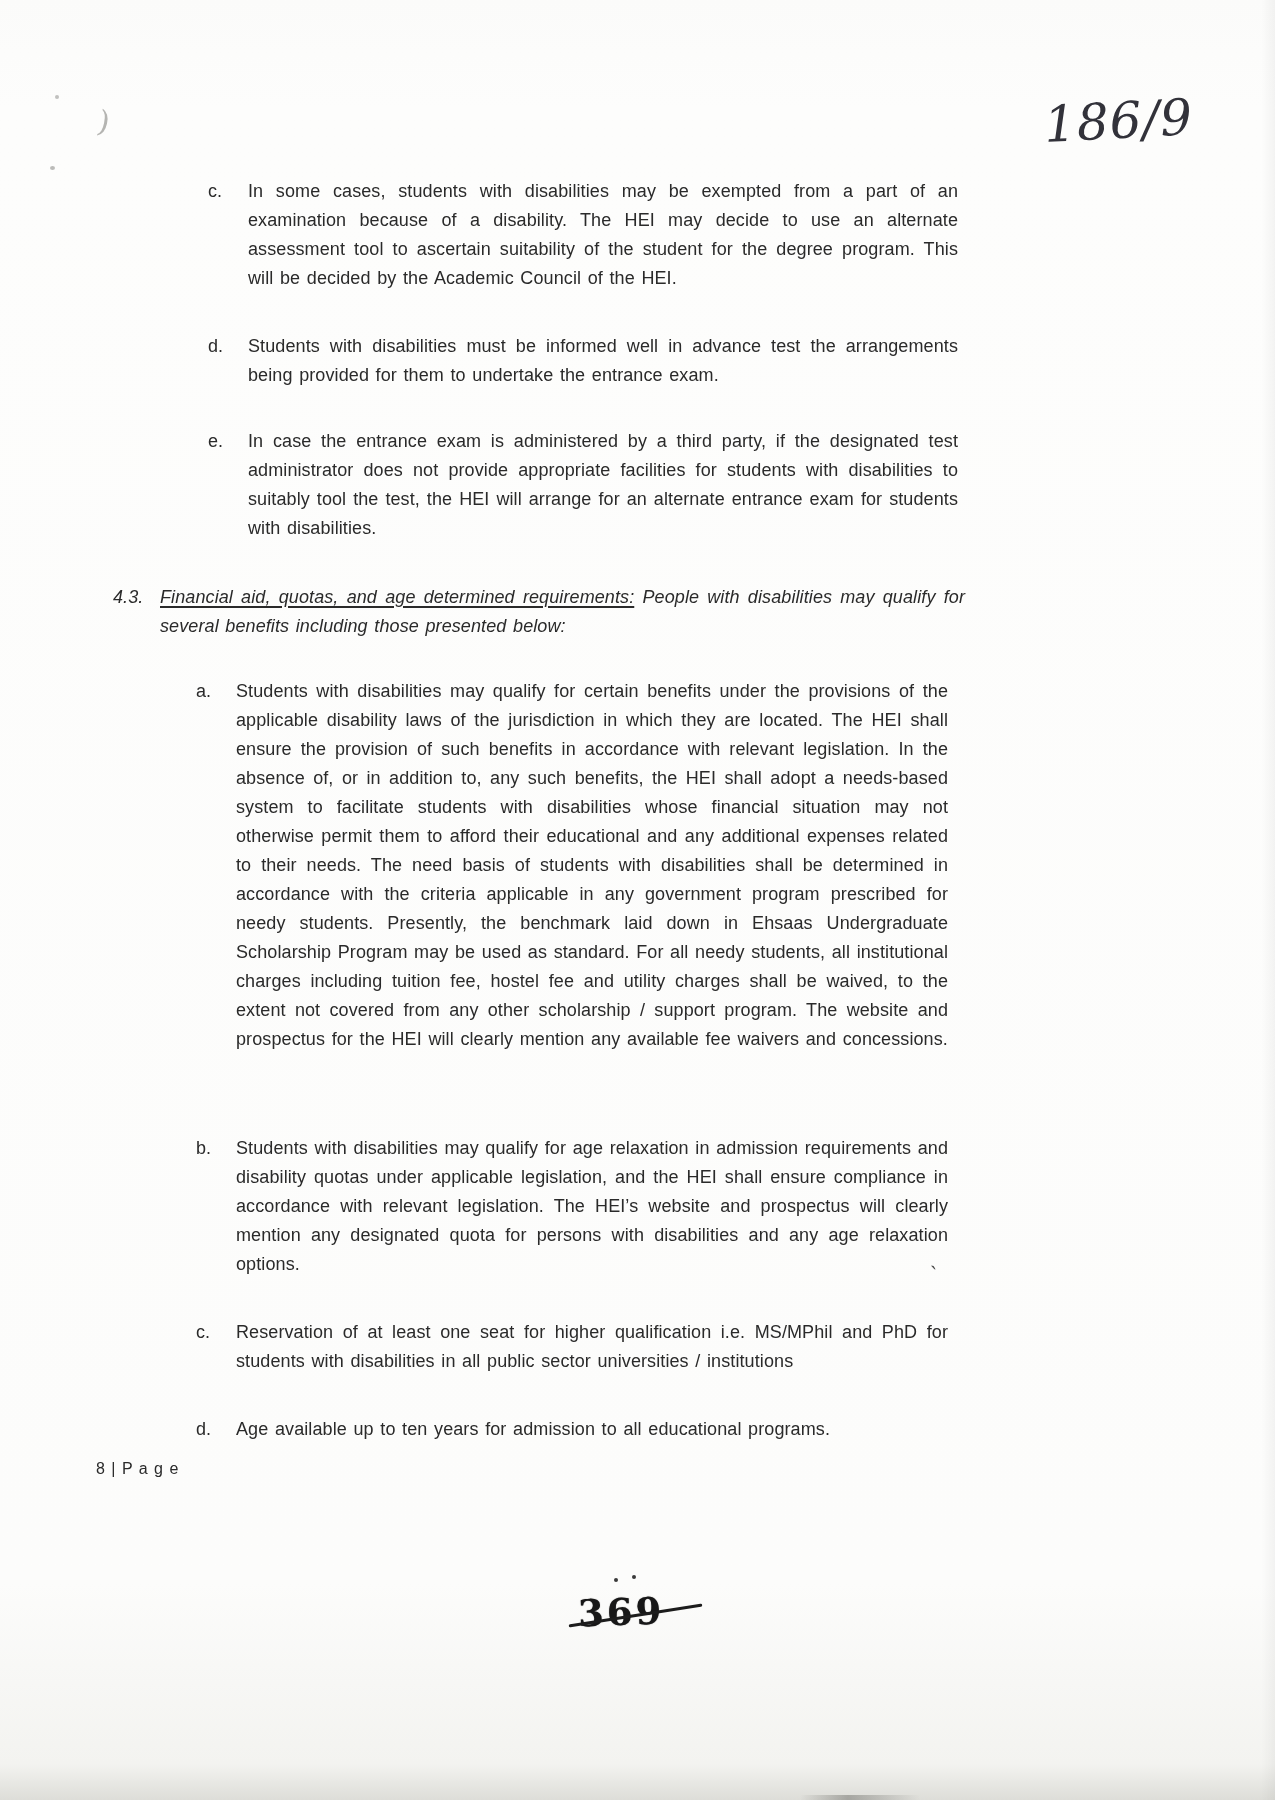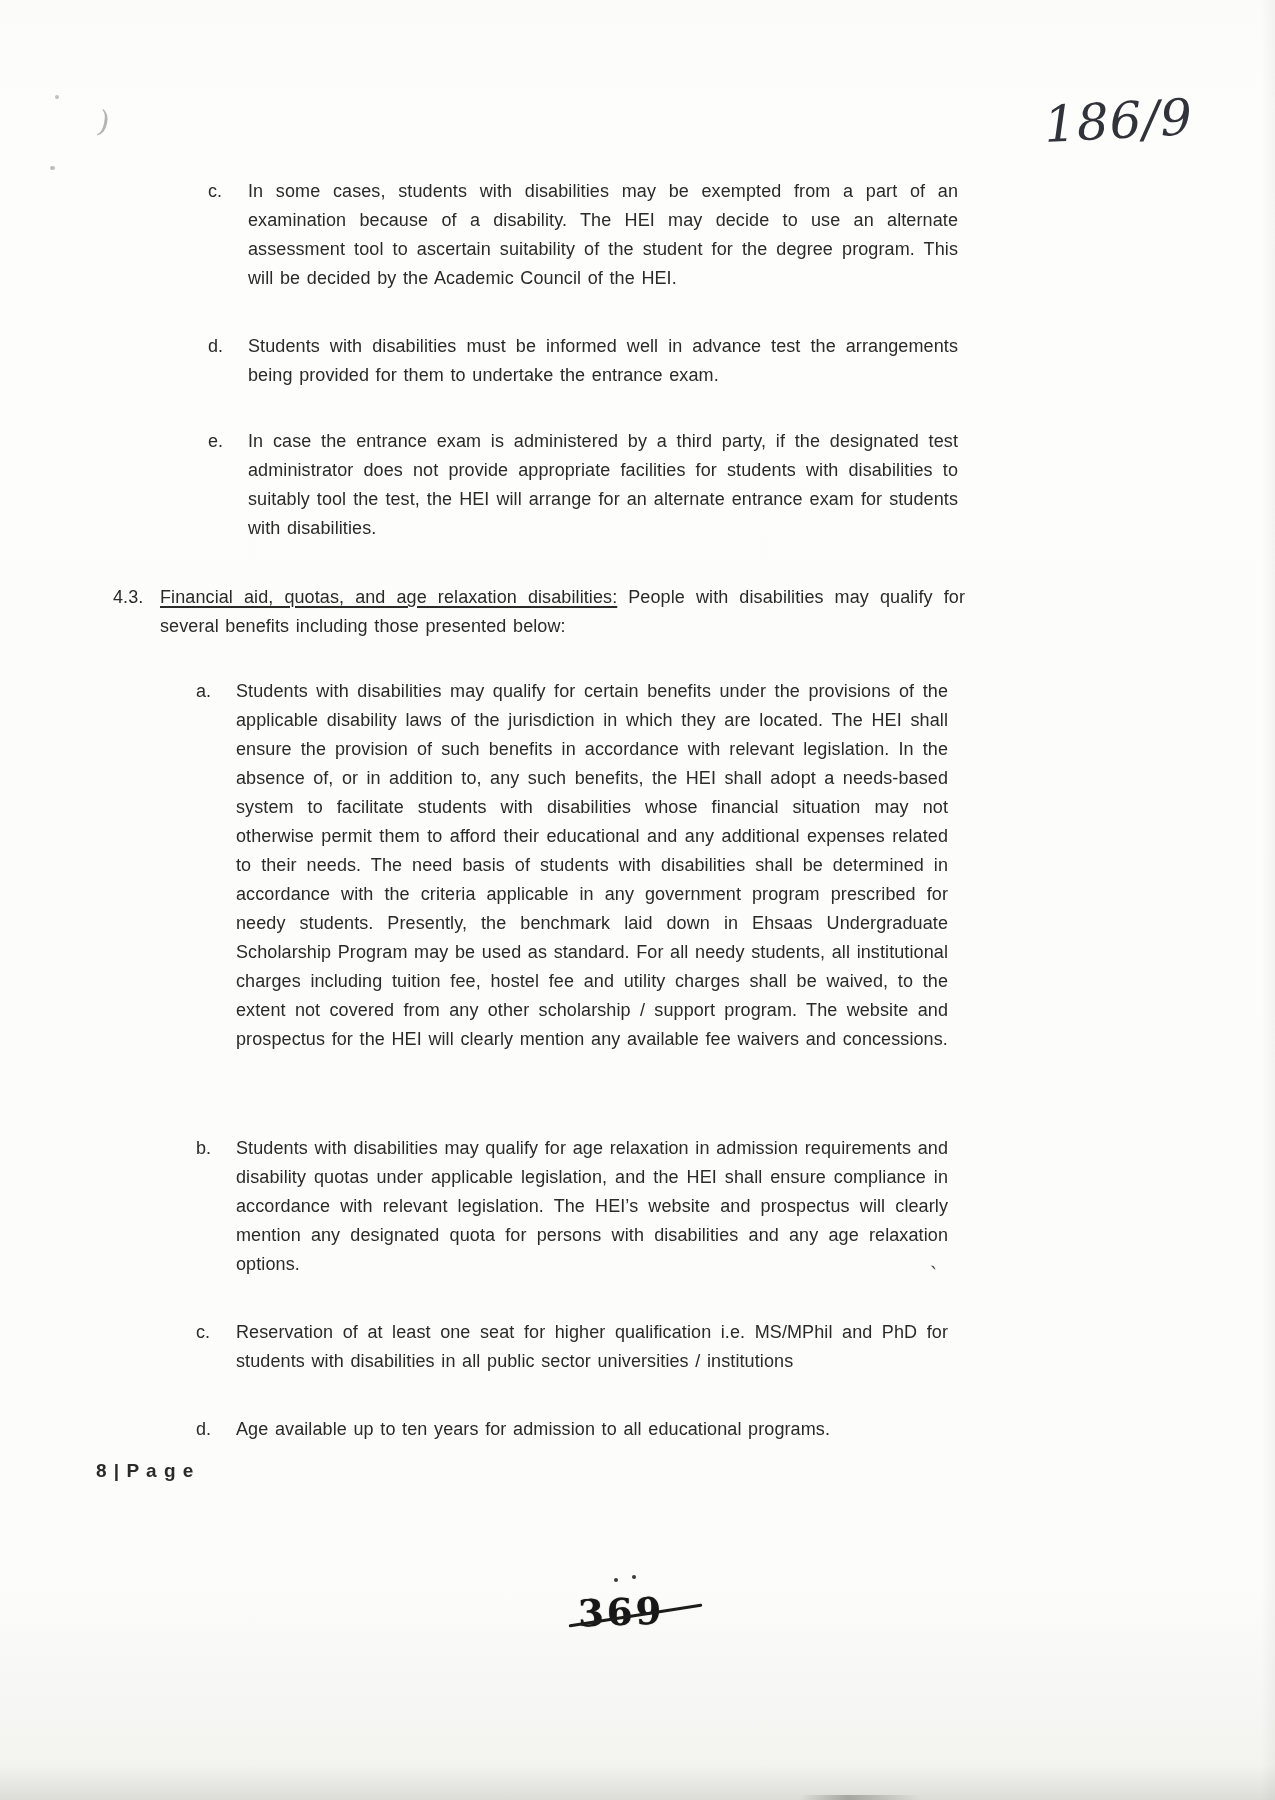--- a/index.html
+++ b/index.html
@@ -22,28 +22,28 @@
     font-size:18px;line-height:29px;letter-spacing:.1px;word-spacing:1.5px;
     color:#2a2a2a;
   }
   .blk .lab{flex:0 0 40px;}
   .blk .txt{flex:1;text-align:justify;}
   .sec .lab{flex:0 0 47px;}
   .u{text-decoration:underline;text-underline-offset:3px;text-decoration-thickness:1.5px;}
   .item-c {left:208px;top:177px;width:750px;}
   .item-d {left:208px;top:332px;width:750px;}
   .item-e {left:208px;top:427px;width:750px;}
-  .sec    {left:113px;top:583px;width:852px;}
+  .sec    {left:113px;top:583px;width:852px;font-style:italic;}
   .item-a {left:196px;top:677px;width:752px;}
   .item-b {left:196px;top:1134px;width:752px;}
   .item-c2{left:196px;top:1318px;width:752px;}
   .item-d2{left:196px;top:1415px;width:752px;}
   .footer{
     position:absolute;left:96px;top:1460px;
-    font-size:19px;font-weight:bold;letter-spacing:1px;color:#2a2a2a;
+    font-size:16px;font-weight:normal;letter-spacing:1px;color:#2a2a2a;
   }
   .handwritten{
     position:absolute;left:1044px;top:92px;
     font-family:"DejaVu Serif",serif;font-style:italic;
     font-size:50px;color:#32323a;transform:rotate(-3deg);
     letter-spacing:1px;
   }
   .stamp-wrap{position:absolute;left:578px;top:1590px;width:120px;height:50px;}
   .stamp{
     font-family:"DejaVu Serif",serif;
@@ -94,21 +94,21 @@
     <span class="txt">Students with disabilities must be informed well in advance test the arrangements being provided for them to undertake the entrance exam.</span>
   </div>
 
   <div class="blk item-e">
     <span class="lab">e.</span>
     <span class="txt">In case the entrance exam is administered by a third party, if the designated test administrator does not provide appropriate facilities for students with disabilities to suitably tool the test, the HEI will arrange for an alternate entrance exam for students with disabilities.</span>
   </div>
 
   <div class="blk sec">
     <span class="lab">4.3.</span>
-    <span class="txt"><span class="u">Financial aid, quotas, and age relaxation disabilities:</span> <span>People with disabilities may qualify for several benefits including those presented below:</span></span>
+    <span class="txt"><span class="u">Financial aid, quotas, and age determined requirements:</span> <span>People with disabilities may qualify for several benefits including those presented below:</span></span>
   </div>
 
   <div class="blk item-a">
     <span class="lab">a.</span>
     <span class="txt">Students with disabilities may qualify for certain benefits under the provisions of the applicable disability laws of the jurisdiction in which they are located. The HEI shall ensure the provision of such benefits in accordance with relevant legislation. In the absence of, or in addition to, any such benefits, the HEI shall adopt a needs-based system to facilitate students with disabilities whose financial situation may not otherwise permit them to afford their educational and any additional expenses related to their needs. The need basis of students with disabilities shall be determined in accordance with the criteria applicable in any government program prescribed for needy students. Presently, the benchmark laid down in Ehsaas Undergraduate Scholarship Program may be used as standard. For all needy students, all institutional charges including tuition fee, hostel fee and utility charges shall be waived, to the extent not covered from any other scholarship / support program. The website and prospectus for the HEI will clearly mention any available fee waivers and concessions.</span>
   </div>
 
   <div class="blk item-b">
     <span class="lab">b.</span>
     <span class="txt">Students with disabilities may qualify for age relaxation in admission requirements and disability quotas under applicable legislation, and the HEI shall ensure compliance in accordance with relevant legislation. The HEI’s website and prospectus will clearly mention any designated quota for persons with disabilities and any age relaxation options.</span>

